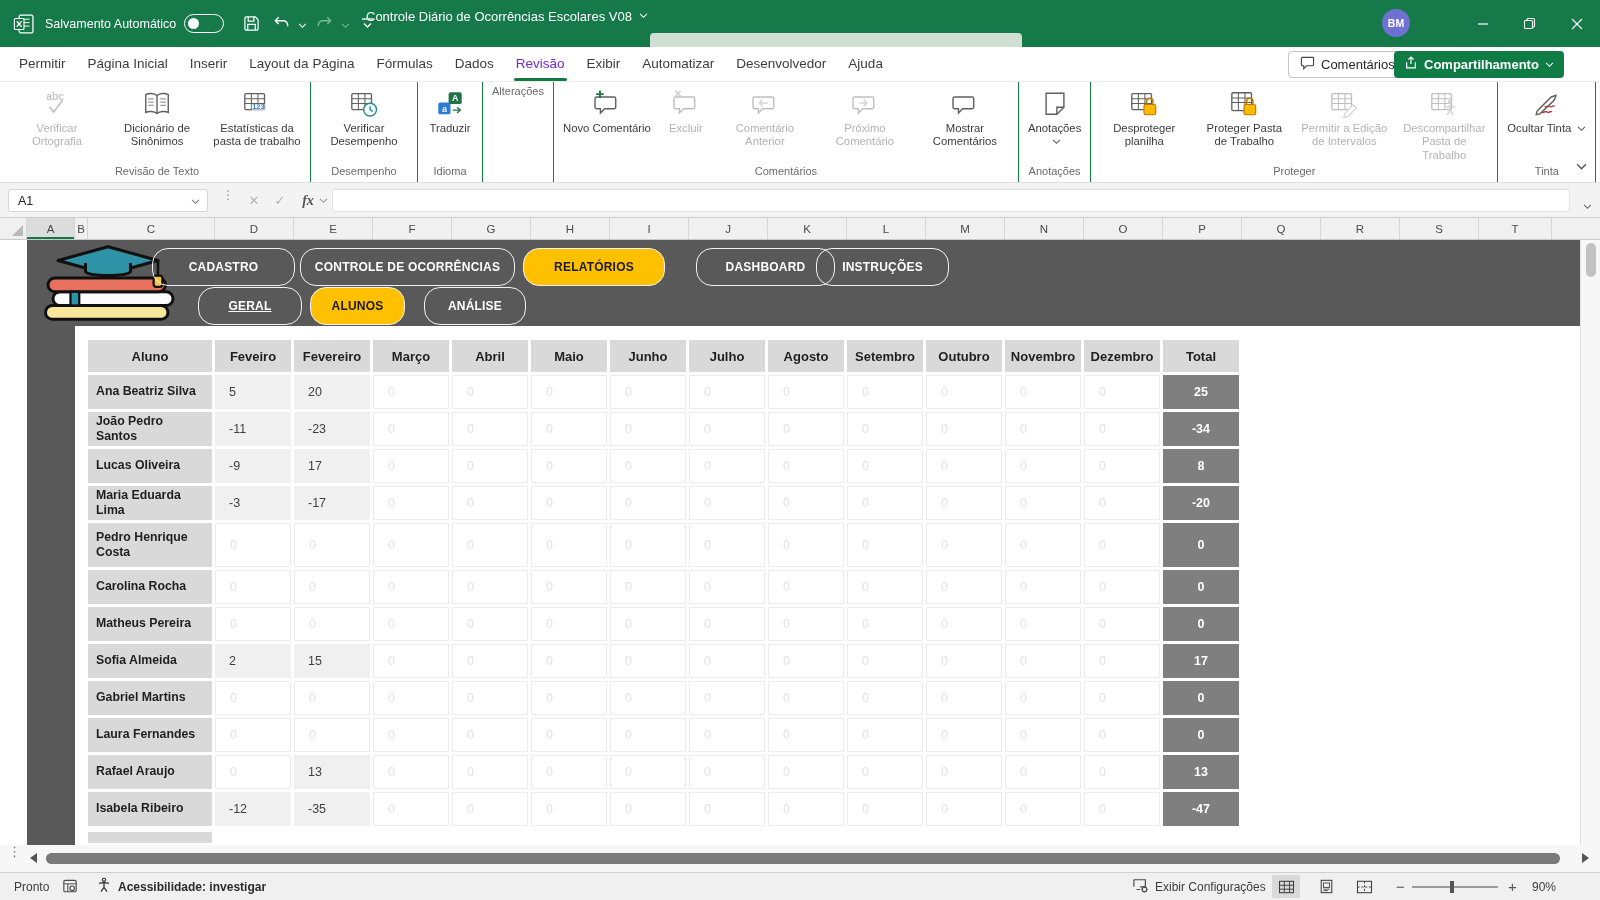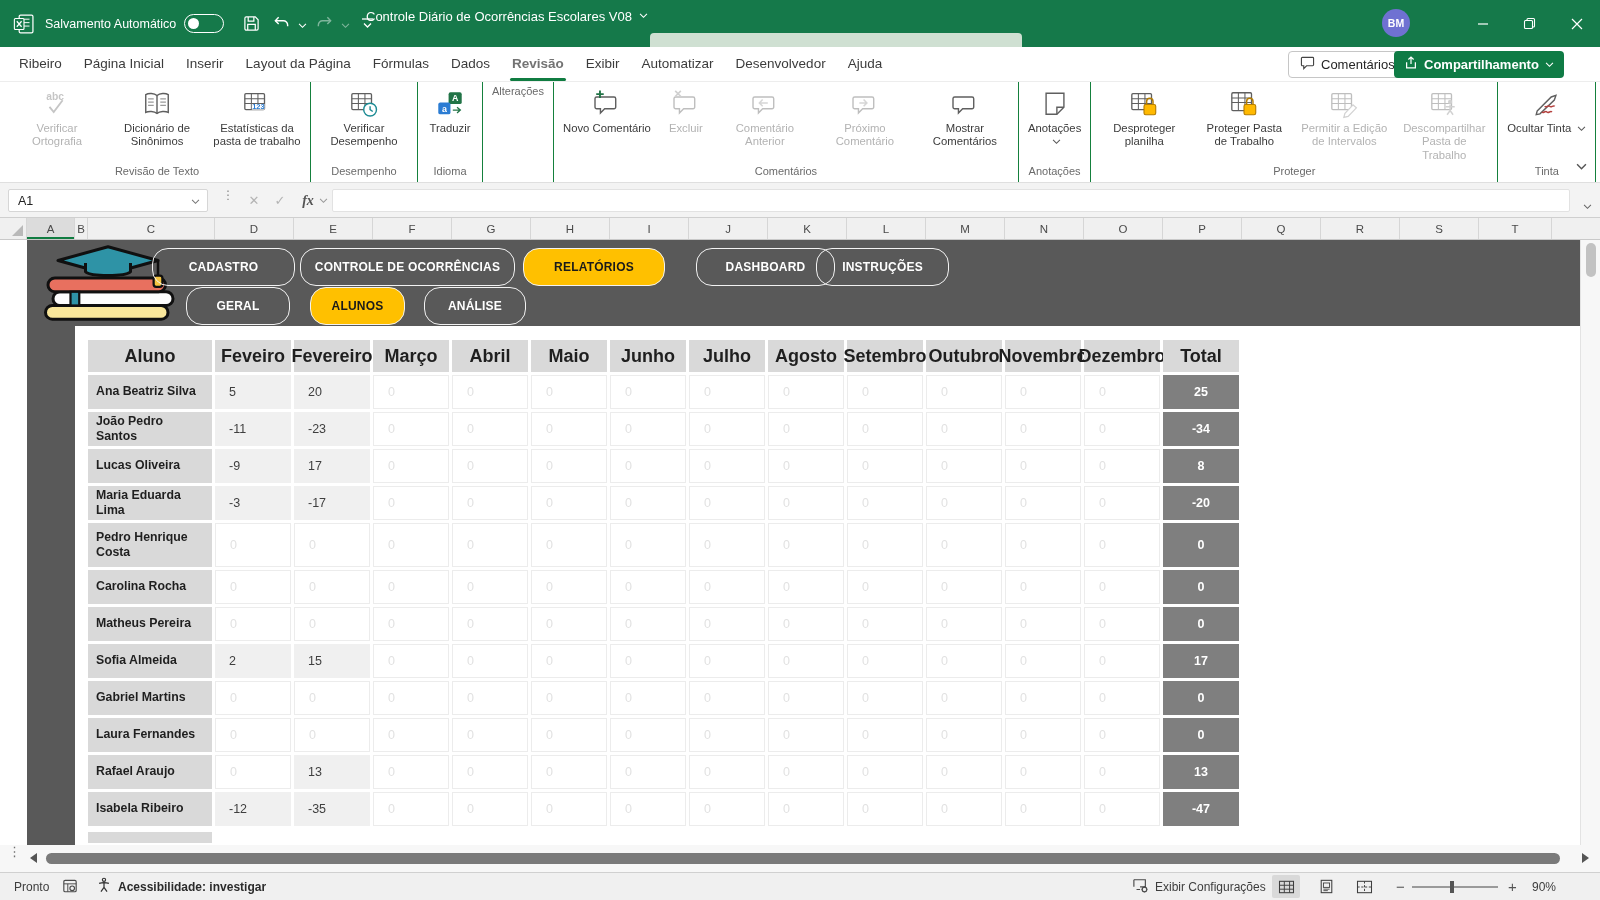--- a/index.html
+++ b/index.html
@@ -23,21 +23,21 @@
   .searchbox { position:absolute; left:650px; top:9px; width:372px; height:43px; background:#cfe0d2; border-radius:4px;
     display:flex; align-items:center; gap:9px; padding-left:12px; color:#3f5e4c; font-size:13.5px;margin-top:24px; }
   .avatar { position:absolute; left:1382px; top:9px; width:28px; height:28px; border-radius:50%; background:#6f71d2;
     color:#fff; font-size:10.5px; font-weight:bold; display:flex; align-items:center; justify-content:center; }
   .winbtns { position:absolute; right:0; top:0; height:47px; display:flex; }
   .winbtn { width:47px; height:47px; display:flex; align-items:center; justify-content:center; }
   
   .menubar { position:absolute; left:0; top:47px; width:1600px; height:35px; background:#fff; border-bottom:1px solid #ededed; }
   .menu-tabs { display:flex; height:35px; padding-left:8px; }
   .mtab { position:relative; padding:0 11px; line-height:34px; font-size:13.5px; color:#3c3c3c; cursor:pointer; white-space:nowrap; }
-  .mtab.active { color:#737373; font-weight:700; }
+  .mtab.active { color:#6d28d9; font-weight:400; }
   .mtab.active::after { content:""; position:absolute; left:9px; right:9px; bottom:1px; height:3px; background:#107c41; border-radius:2px; }
   .comments-btn { position:absolute; left:1288px; top:4px; height:27px; padding:0 11px; display:flex; align-items:center; gap:6px;
     border:1px solid #c6c6c6; border-radius:4px; background:#fff; font-size:13px; color:#252525; cursor:pointer; }
   .share-btn { position:absolute; left:1394px; top:4px; height:27px; padding:0 10px; display:flex; align-items:center; gap:6px;
     border-radius:4px; background:#0f7b45; font-size:13px; color:#fff; font-weight:600; cursor:pointer; }
   
   .ribbon { position:absolute; left:0; top:82px; width:1600px; height:101px; background:#fff; border-bottom:1px solid #dfdfdf; display:flex; padding-left:4px; }
   .rib-group { display:flex; flex-direction:column; align-items:center; border-right:1px solid #15803d; padding:2px 3px 0; }
   .rib-buttons { flex:1; display:flex; align-items:stretch; }
   .rib-btn { min-width:58px; max-width:100px; display:flex; flex-direction:column; align-items:center; padding:5px 6px 0;
@@ -74,21 +74,21 @@
   
   .sheet { position:absolute; left:0; top:240px; width:1580px; height:605px; background:#fff; overflow:hidden; }
   .band { position:absolute; left:27px; top:0; width:1553px; height:86px; background:#595959; }
   .leftstrip { position:absolute; left:27px; top:86px; width:48px; height:519px; background:#595959; }
   .logo { position:absolute; left:33px; top:3px; width:150px; height:80px; }
   .pill { position:absolute; height:38px; border:1.5px solid #f2f2f2; border-radius:16px; color:#fff; font-size:12px; font-weight:bold;
     display:flex; align-items:center; justify-content:center; letter-spacing:.2px; cursor:pointer; white-space:nowrap; }
   .pill.active { background:#ffc000; color:#1a1a1a; }
   
   .tbl { position:absolute; left:88px; top:100px; display:grid; gap:3px; }
-  .hcell { background:#d9d9d9; font-size:18px; font-weight:bold; color:#1f1f1f; display:flex; align-items:center; justify-content:center; cursor:pointer; }
+  .hcell { background:#d9d9d9; font-size:13px; font-weight:bold; color:#1f1f1f; display:flex; align-items:center; justify-content:center; cursor:pointer; }
   .ncell { background:#d9d9d9; font-size:12.3px; font-weight:bold; color:#1f1f1f; display:flex; align-items:center; padding:2px 8px; line-height:1.25; cursor:pointer; }
   .vcell { font-size:12.5px; display:flex; align-items:center; padding-left:14px; cursor:pointer; }
   .vcell.filled { background:#f0f0f0; color:#3f3f3f; }
   .vcell.zero { background:#fff; color:#e2e2e2; border:1px solid #ececec; }
   .tcell { background:#7f7f7f; color:#fff; font-size:12.5px; font-weight:bold; display:flex; align-items:center; justify-content:center; cursor:pointer; }
   .partialrow { position:absolute; left:88px; width:124px; height:11px; background:#d9d9d9; }
   
   .vscroll { position:absolute; left:1580px; top:240px; width:20px; height:605px; background:#f7f7f7; border-left:1px solid #e3e3e3; }
   .vthumb { position:absolute; left:5px; top:3px; width:10px; height:34px; background:#c2c2c2; border-radius:6px; cursor:pointer; }
   .hscroll { position:absolute; left:0; top:845px; width:1600px; height:27px; background:#f7f7f7; }
@@ -192,21 +192,21 @@
       <span class="winbtn">
           <svg width="12" height="12" viewBox="0 0 12 12">
             <path d="M1 1l10 10M11 1L1 11" stroke="#fff" stroke-width="1.2"></path>
           </svg>
         </span>
     </div>
   </div>
 
   <div class="menubar">
     <div class="menu-tabs" id="menu-tabs">
-        <div class="mtab">Ribeiro</div>
+        <div class="mtab">Permitir</div>
         <div class="mtab">Página Inicial</div>
         <div class="mtab">Inserir</div>
         <div class="mtab">Layout da Página</div>
         <div class="mtab">Fórmulas</div>
         <div class="mtab">Dados</div>
         <div class="mtab active">Revisão</div>
         <div class="mtab">Exibir</div>
         <div class="mtab">Automatizar</div>
         <div class="mtab">Desenvolvedor</div>
         <div class="mtab">Ajuda</div>
@@ -492,21 +492,21 @@
         <rect x="96.5" y="26" width="7" height="9" rx="2" fill="#f4c542" stroke="#101010" stroke-width="1.8"></rect>
         <rect x="30" y="39" width="7" height="11" fill="#2e93a6" stroke="#101010" stroke-width="1.8"></rect>
       </svg>
     </span>
     <div id="nav-pills">
         <div class="pill" style="left: 152px; top: 8px; width: 143px;">CADASTRO</div>
         <div class="pill" style="left: 300px; top: 8px; width: 215px;">CONTROLE DE OCORRÊNCIAS</div>
         <div class="pill active" style="left: 523px; top: 8px; width: 142px;">RELATÓRIOS</div>
         <div class="pill" style="left: 696px; top: 8px; width: 139px;">DASHBOARD</div>
         <div class="pill" style="left: 816px; top: 8px; width: 133px;">INSTRUÇÕES</div>
-        <div class="pill" style="left: 186px; top: 47px; width: 104px;">GERAL</div>
+        <div class="pill" style="left: 198px; top: 47px; width: 104px; text-decoration: underline;">GERAL</div>
         <div class="pill active" style="left: 310px; top: 47px; width: 95px;">ALUNOS</div>
         <div class="pill" style="left: 424px; top: 47px; width: 102px;">ANÁLISE</div>
       </div>
     <div class="tbl" id="data-table" style="grid-template-columns: 124px repeat(13, 76px); grid-template-rows: 32px 34px 34px 34px 34px 44px 34px 34px 34px 34px 34px 34px 34px;">
         <div class="hcell">Aluno</div>
         <div class="hcell">Feveiro</div>
         <div class="hcell">Fevereiro</div>
         <div class="hcell">Março</div>
         <div class="hcell">Abril</div>
         <div class="hcell">Maio</div>

